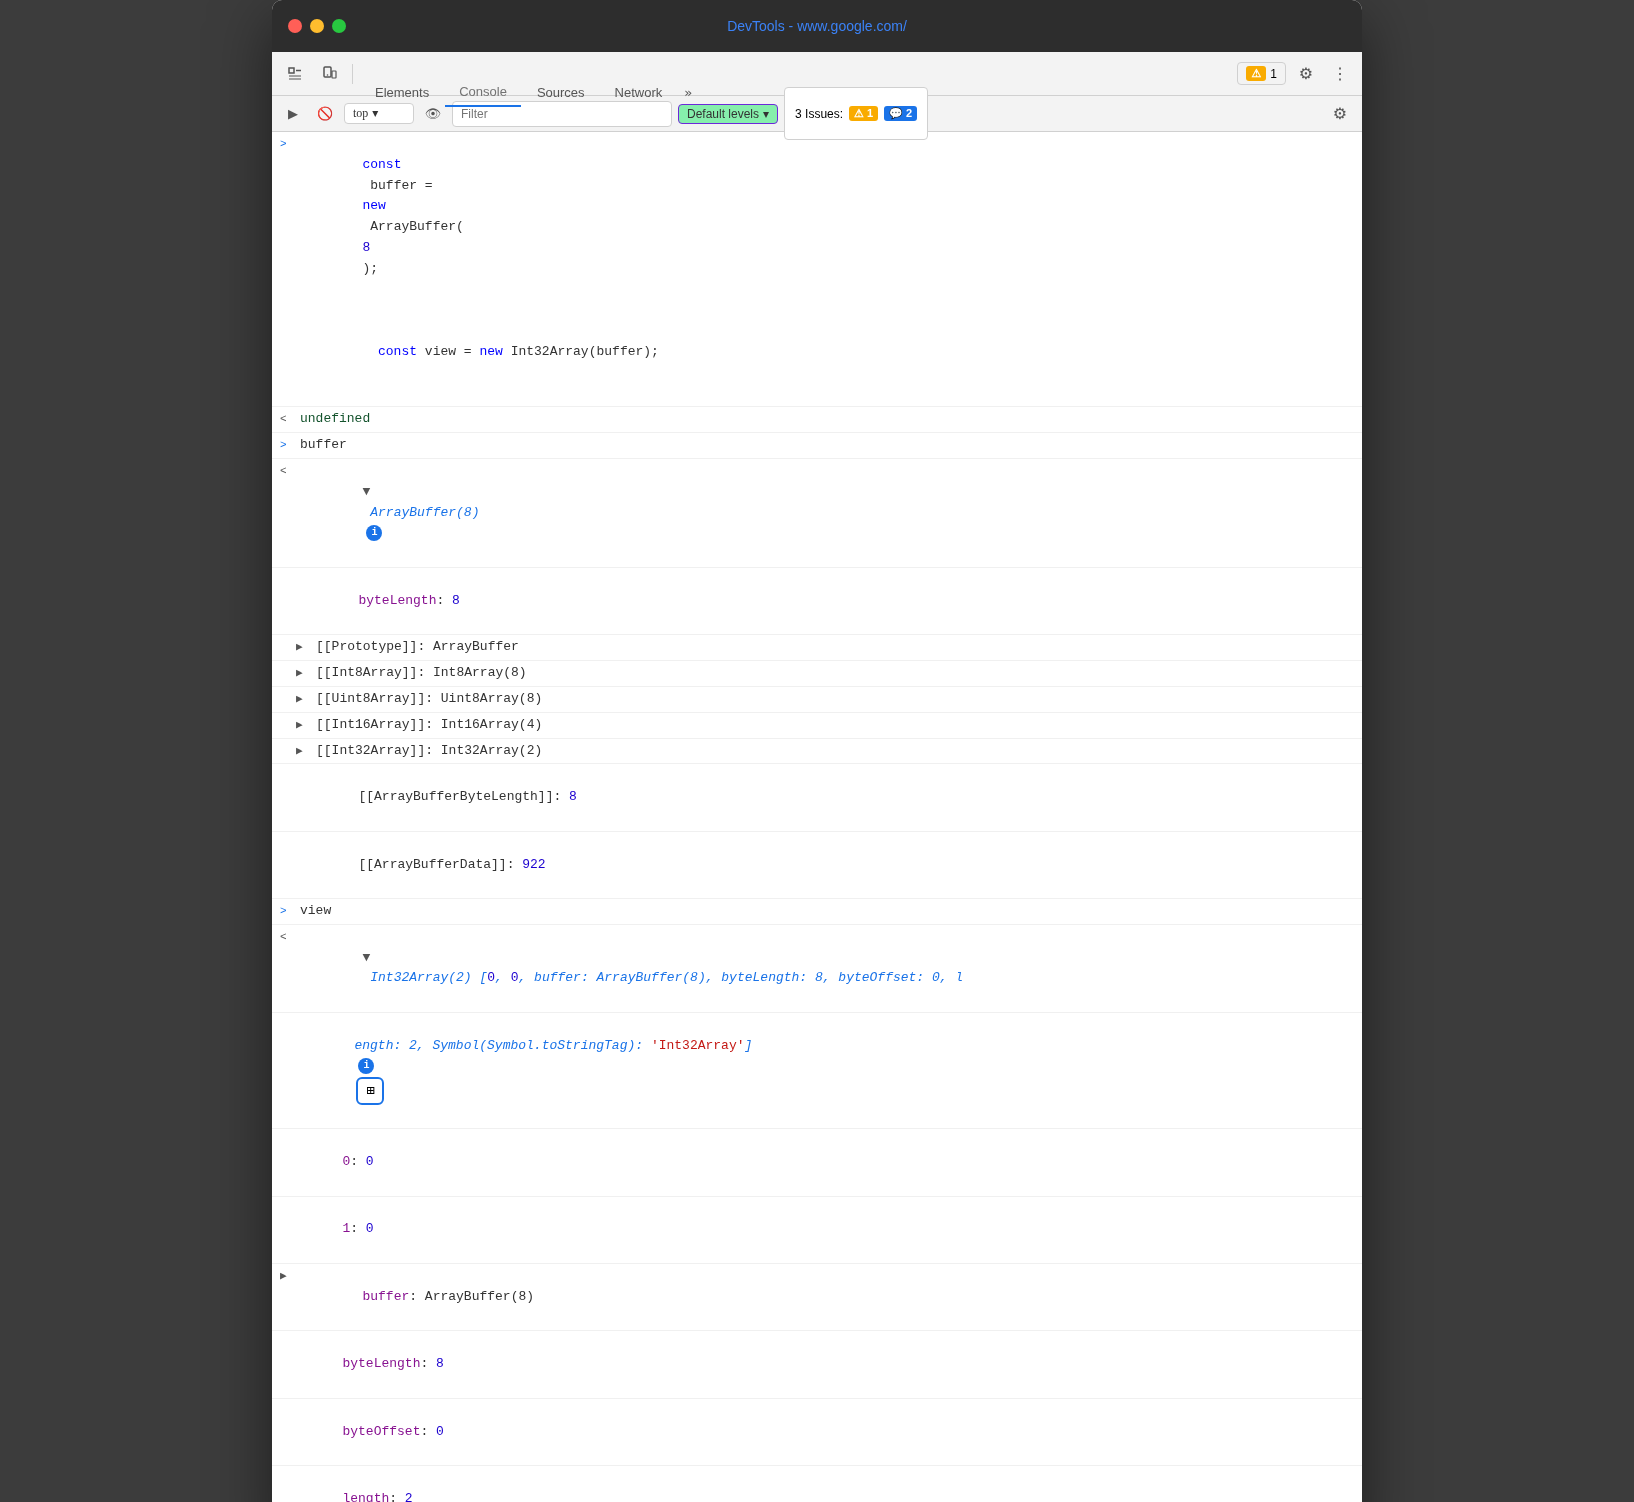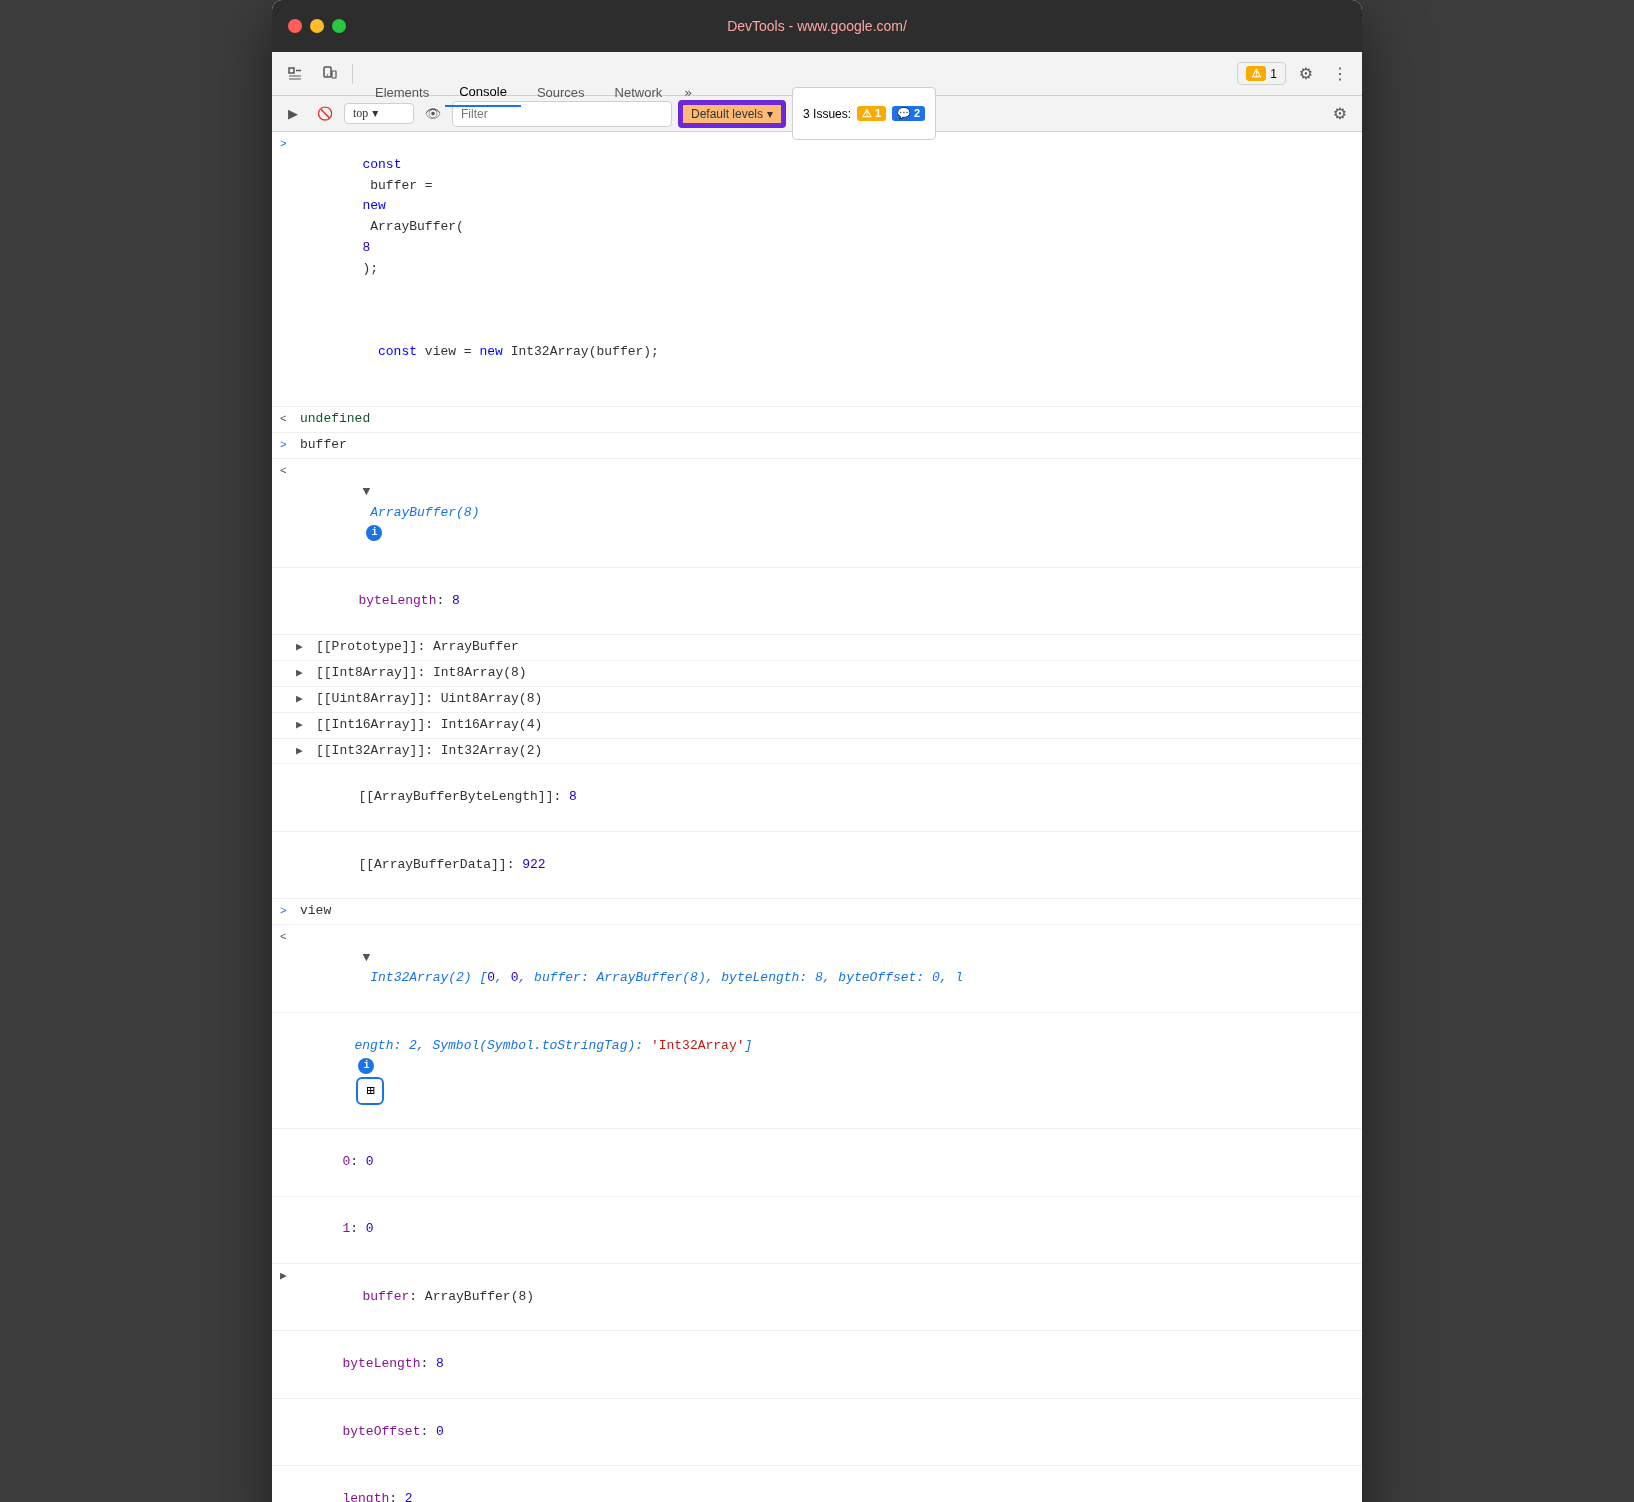--- a/index.html
+++ b/index.html
@@ -37,21 +37,21 @@
       border-radius: 50%;
       cursor: pointer;
     }
     .tl-close { background: #ff5f57; }
     .tl-minimize { background: #ffbd2e; }
     .tl-maximize { background: #28c840; }
     .titlebar-title {
       position: absolute;
       left: 50%;
       transform: translateX(-50%);
-      color: #fca5a5;
+      color: #3b82f6;
       font-size: 14px;
       font-family: -apple-system, BlinkMacSystemFont, sans-serif;
     }
     .toolbar {
       background: #f3f3f3;
       border-bottom: 1px solid #d0d0d0;
       height: 44px;
       display: flex;
       align-items: center;
       padding: 0 8px;
@@ -80,21 +80,21 @@
     .tab {
       padding: 6px 14px;
       font-size: 13px;
       font-family: -apple-system, sans-serif;
       color: #555;
       cursor: pointer;
       border-radius: 4px;
       position: relative;
     }
     .tab.active {
-      color: #000000;
+      color: #737373;
       border-bottom: 2px solid #1a73e8;
       border-radius: 0;
     }
     .toolbar-right {
       display: flex;
       align-items: center;
       gap: 6px;
       margin-left: auto;
     }
     .issues-badge {
@@ -170,23 +170,23 @@
       padding: 12px 8px;
       font-size: 12px;
       background: white;
       outline: none;
     }
     .levels-selector {
       display: flex;
       align-items: center;
       gap: 4px;
       padding: 2px 8px;
-      border: 5px solid #6d28d9;
-      border-radius: 4px;
-      background: #fdba74;
+      border: 1px solid #6d28d9;
+      border-radius: 4px;
+      background: #86efac;
       cursor: pointer;
       font-size: 12px;
       font-family: -apple-system, sans-serif;
       color: #333;
     }
     .console-issues {
       display: flex;
       align-items: center;
       gap: 6px;
       padding: 18px 10px;

